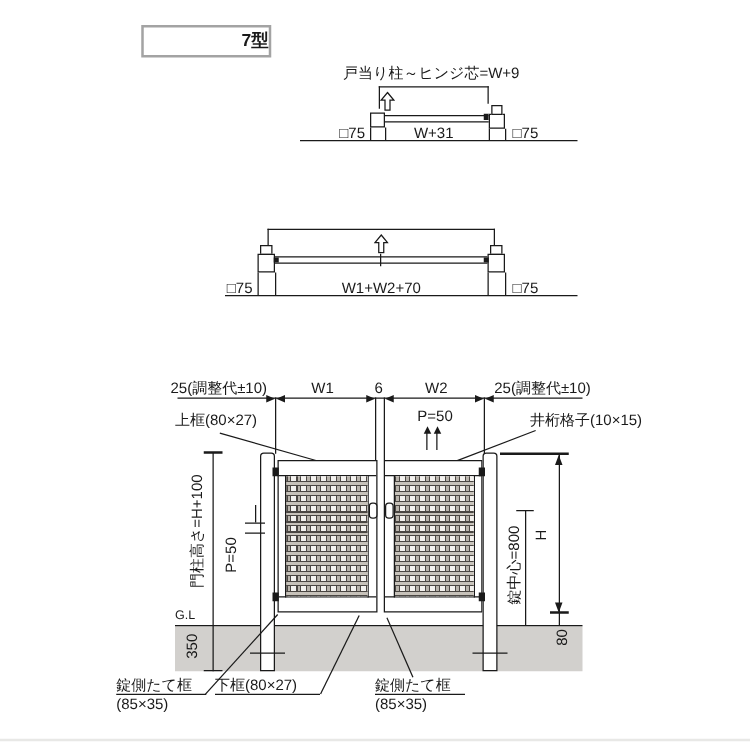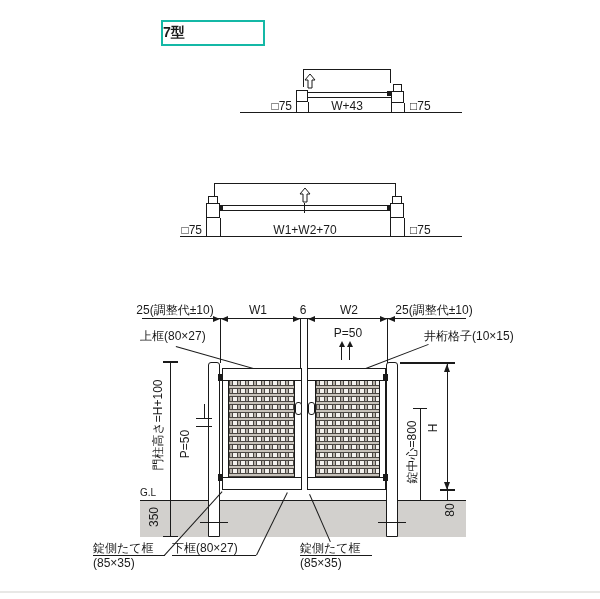--- a/index.html
+++ b/index.html
@@ -12,51 +12,52 @@
   .ctxt{position:absolute;font-size:12px;line-height:14px;white-space:nowrap;transform:translateX(-50%);color:#1a1a1a;}
   .vtxt{position:absolute;font-size:12px;line-height:13px;white-space:nowrap;transform:translate(-50%,-50%) rotate(-90deg);color:#1a1a1a;}
   .box{position:absolute;background:#fff;border:1.2px solid #1a1a1a;box-sizing:border-box;}
   .tri{position:absolute;width:0;height:0;}
   .mesh{position:absolute;box-sizing:border-box;background-color:#f3f1ee;
     background-image:
       repeating-linear-gradient(0deg,#4a4642 0 1px,#c7c2ba 1px 3px,#4a4642 3px 4px,rgba(0,0,0,0) 4px 8px),
       repeating-linear-gradient(90deg,#4a4642 0 1px,#b8b3ab 1px 3px,#4a4642 3px 4px,rgba(0,0,0,0) 4px 8px);
   }
   .leader{position:absolute;height:1.2px;background:#1a1a1a;transform-origin:0 0;}
-  .title-box{position:absolute;left:113px;top:20px;width:100px;height:22px;border:2px solid #14b8a6;
-    display:flex;align-items:center;justify-content:flex-start;font-size:14px;font-weight:bold;background:#fff;margin-left:48px;}
+  .title-box{position:absolute;left:113px;top:20px;width:100px;height:22px;border:2px solid #a3a3a3;
+    display:flex;align-items:center;justify-content:flex-end;font-size:14px;font-weight:bold;background:#fff;}
   svg{position:absolute;display:block;}
 </style>
 </head>
 <body>
 
 <div class="canvas">
 
   <div class="title-box">
     <span>7型</span>
   </div>
 
+  <div class="ctxt" style="left:345px;top:51px;">戸当り柱～ヒンジ芯=W+9</div>
   <div class="ln" style="left:303px;top:69px;width:88px;height:1.2px;"></div>
   <div class="ln" style="left:303px;top:69px;width:1.2px;height:18px;"></div>
   <div class="ln" style="left:390px;top:69px;width:1.2px;height:14px;"></div>
   <svg style="left:304px;top:73px;" width="12" height="16" viewBox="0 0 12 16">
     <path d="M6 1 L11 7 L8 7 L8 15 L4 15 L4 7 L1 7 Z" fill="#ffffff" stroke="#1a1a1a" stroke-width="1"></path>
   </svg>
   <div class="box" style="left:296px;top:90px;width:12px;height:12px;"></div>
   <div style="position:absolute;left:308px;top:92px;width:84px;height:6px;border-top:1.2px solid #1a1a1a;border-bottom:1.2px solid #1a1a1a;box-sizing:border-box;"></div>
   <div class="ln" style="left:387px;top:91px;width:4px;height:5px;"></div>
   <div class="box" style="left:391px;top:91px;width:13px;height:12px;"></div>
   <div class="box" style="left:393px;top:84px;width:9px;height:8px;"></div>
   <div class="ln" style="left:240px;top:112px;width:222px;height:1.2px;"></div>
   <div class="ln" style="left:296px;top:102px;width:1px;height:10px;"></div>
   <div class="ln" style="left:308px;top:102px;width:1px;height:10px;"></div>
   <div class="ln" style="left:391px;top:103px;width:1px;height:9px;"></div>
   <div class="ln" style="left:404px;top:103px;width:1px;height:9px;"></div>
   <div class="txt" style="left:252px;top:99px;width:40px;text-align:right;">□75</div>
-  <div class="ctxt" style="left:347px;top:99px;">W+43</div>
+  <div class="ctxt" style="left:347px;top:99px;">W+31</div>
   <div class="txt" style="left:410px;top:99px;">□75</div>
 
   <div class="ln" style="left:214px;top:183px;width:182px;height:1.2px;"></div>
   <div class="ln" style="left:214px;top:183px;width:1.2px;height:13px;"></div>
   <div class="ln" style="left:395px;top:183px;width:1.2px;height:13px;"></div>
   <svg style="left:299px;top:187px;" width="12" height="16" viewBox="0 0 12 16">
     <path d="M6 1 L11 7 L8 7 L8 15 L4 15 L4 7 L1 7 Z" fill="#ffffff" stroke="#1a1a1a" stroke-width="1"></path>
   </svg>
   <div class="box" style="left:208px;top:196px;width:10px;height:8px;"></div>
   <div class="box" style="left:206px;top:203px;width:14px;height:15px;"></div>

